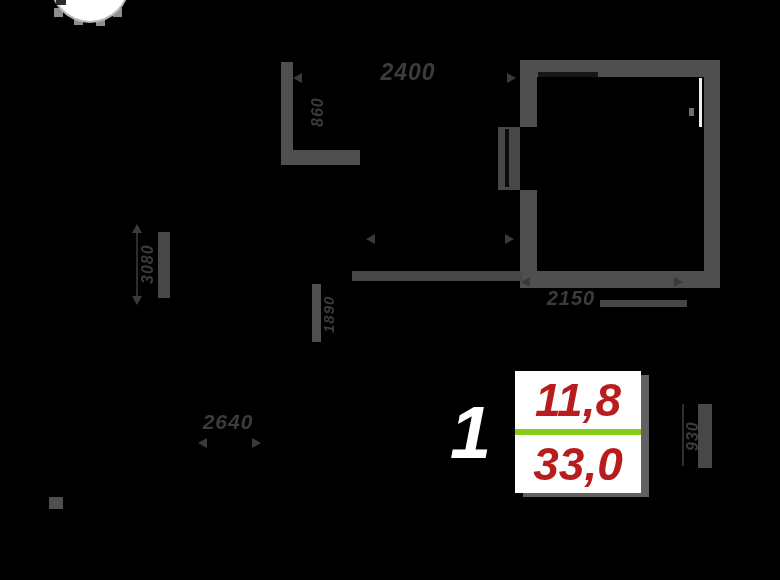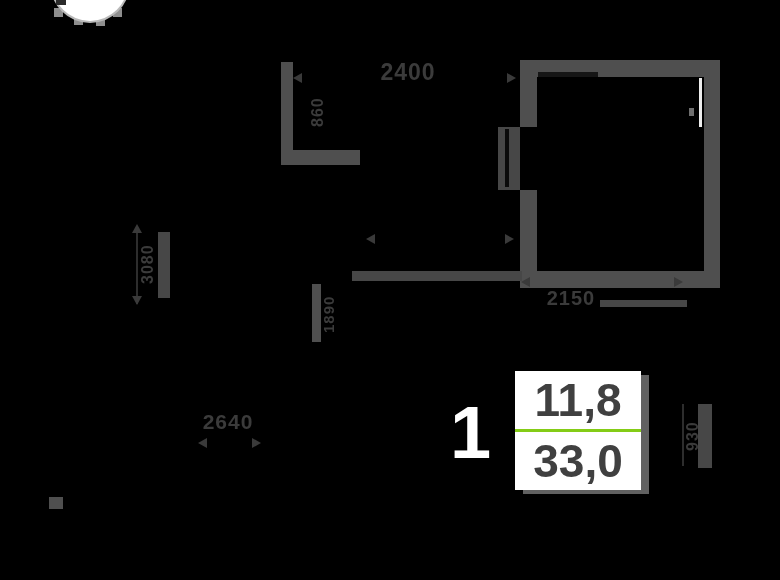--- a/index.html
+++ b/index.html
@@ -1,18 +1,18 @@
 <!DOCTYPE html>
 <html><head>
 <meta charset="utf-8">
 <style>
   html,body{margin:0;padding:0;background:#000;}
   .canvas{
     position:relative;width:780px;height:509px;background:var(--bg,#000);
-    overflow:hidden;font-family:"Liberation Sans",sans-serif;
+    overflow:hidden;font-family:"Liberation Sans",sans-serif;font-style:italic;
   }
   .wall{position:absolute;background:var(--wall,#4f4f4f);}
   .wall.dk{background:#474747;}
   .line{position:absolute;background:#2d2d2d;}
   .dim{
     position:absolute;color:var(--dim,#3b3b3b);font-weight:700;
     white-space:nowrap;line-height:1;letter-spacing:1px;
   }
   .dim.h{text-align:center;}
   .dim.v{writing-mode:vertical-rl;transform:rotate(180deg);text-align:center;}
@@ -34,23 +34,23 @@
   .unit-number{
     position:absolute;left:450px;top:396px;color:var(--white,#fff);
     font-size:74px;font-weight:700;line-height:1;
   }
   .spec-box{
     position:absolute;left:515px;top:371px;width:126px;background:var(--white,#fff);
     box-shadow:8px 4px 0 #616161;
   }
   .spec-cell{
     height:58px;display:flex;align-items:center;justify-content:center;
-    font-size:46px;font-weight:700;color:#404040;letter-spacing:0;
+    font-size:46px;font-weight:700;color:#b91c1c;letter-spacing:0;
   }
-  .spec-cell + .spec-cell{border-top:3px solid #84cc16;}
+  .spec-cell + .spec-cell{border-top:6px solid #84cc16;}
 </style>
 </head>
 <body>
 
 <div class="canvas" style="--bg: #000000; --wall: #4f4f4f; --dim: #3b3b3b; --white: #ffffff;">
 
   <div class="tick" style="left:54px;top:8px;"></div>
   <div class="tick" style="left:74px;top:16px;"></div>
   <div class="tick" style="left:96px;top:17px;"></div>
   <div class="tick" style="left:113px;top:8px;"></div>

